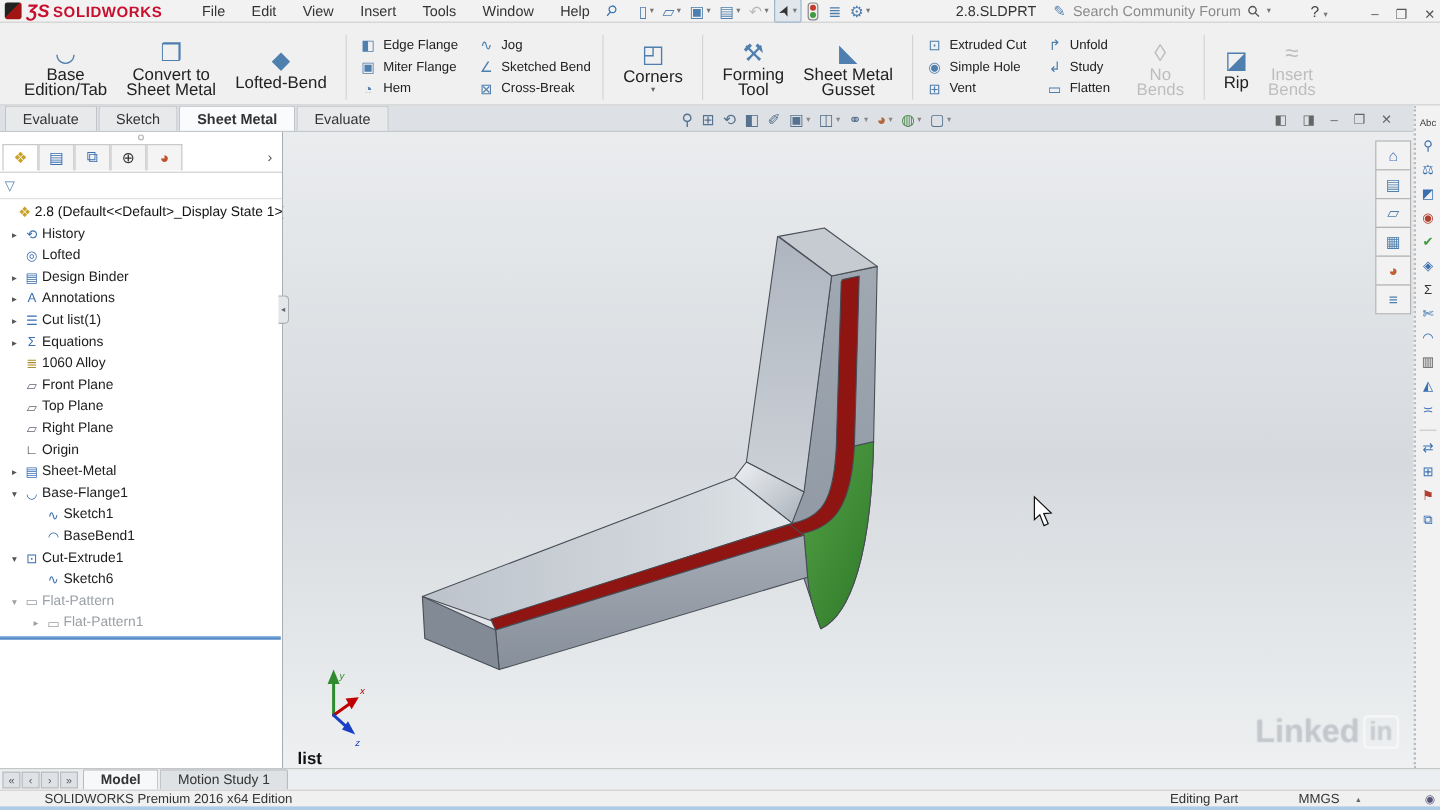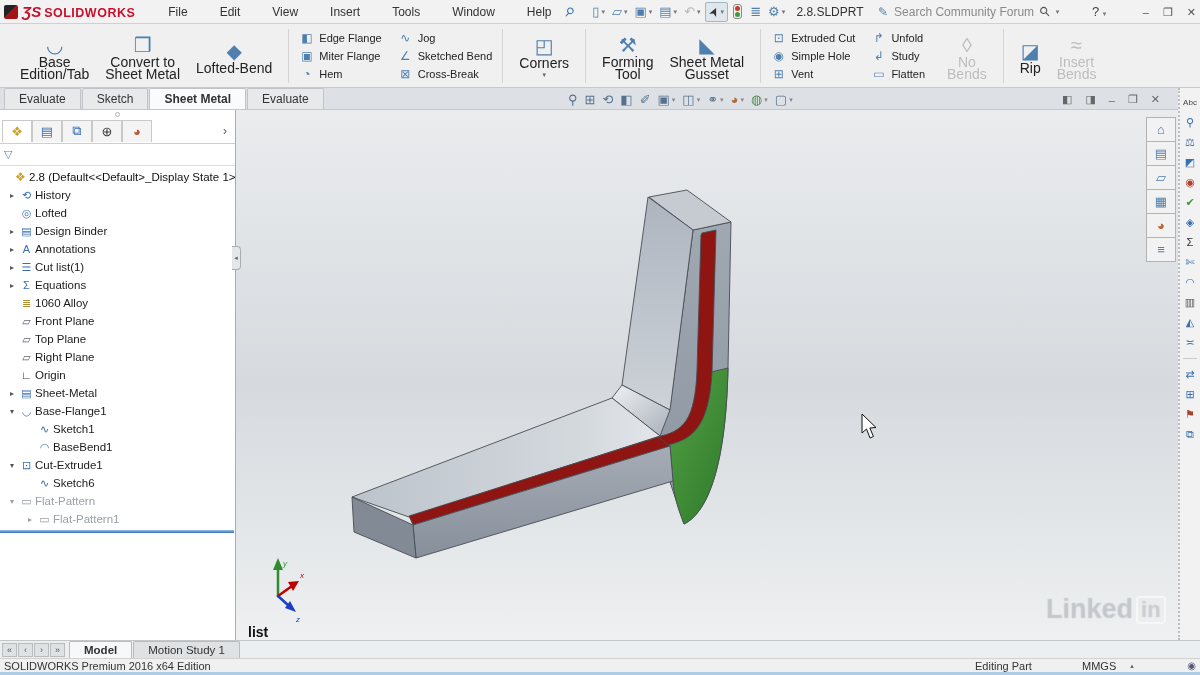--- a/index.html
+++ b/index.html
@@ -1,26 +1,26 @@
 <!DOCTYPE html>
 <html><head>
 <meta charset="utf-8">
 <style>
   * { margin:0; padding:0; box-sizing:border-box; }
   html,body { width:1200px; height:675px; overflow:hidden; }
   body { position:relative; font-family:"Liberation Sans",sans-serif; background:#f0f0f0; color:#222; }
 
   
-  .titlebar { position:absolute; top:0; left:0; right:0; height:24px; background:#f2f2f2;
+  .titlebar { position:absolute; top:0; left:0; right:0; height:19px; background:#f2f2f2;
               border-bottom:1px solid #d0d0d0; display:flex; align-items:center; font-size:12px; }
   .appicon { width:14px; height:14px; margin:0 4px 0 4px; background:linear-gradient(135deg,#222 45%,#a31515 45%); border-radius:2px; }
   .logo { display:flex; align-items:baseline; margin-right:24px; }
   .logo .mark { color:#c8102e; font-weight:bold; font-style:italic; font-size:15px; margin-right:3px; }
   .logo .word { color:#c8102e; font-weight:bold; letter-spacing:.5px; font-size:12.5px; }
-  .menu { display:flex; gap:14px; }
+  .menu { display:flex; gap:4px; }
   .menu .mi { padding:3px 9px; color:#333; cursor:default; }
   .pin { color:#3a78b5; font-size:12px; transform:rotate(40deg); margin:0 10px 0 4px; }
   .qtools { display:flex; align-items:center; gap:1px; margin-left:6px; }
   .qt { display:flex; align-items:center; padding:2px 3px; }
   .qt .g { font-size:13px; color:#4f7fae; }
   .qt.gray .g { color:#b9b9b9; }
   .qt .caret { font-size:7px; color:#777; margin-left:2px; }
   .qt.pressed { background:#dfe6ec; border:1px solid #9fb6c8; border-radius:2px; }
   .sel-arrow { display:inline-block; transform:rotate(-65deg); font-size:12px; color:#333; }
   .traffic { width:9px; height:15px; border:1px solid #888; border-radius:3px; background:#efefef; margin:0 4px;
@@ -124,21 +124,21 @@
   .modeltabs { position:absolute; left:0; right:0; bottom:17px; height:18px; background:#eceff1;
                border-top:1px solid #c6c6c6; display:flex; align-items:flex-end; font-size:11.5px; }
   .navbtns { display:flex; gap:1px; padding:0 4px 1px 2px; }
   .nb { width:15px; height:14px; background:#dfe2e5; border:1px solid #b9bcbf; color:#556;
         font-size:9px; display:flex; align-items:center; justify-content:center; }
   .mtab { padding:2px 14px; border:1px solid #b9bcbf; border-bottom:none; background:#dfe2e5;
           margin-right:1px; border-radius:2px 2px 0 0; color:#333; }
   .mtab.active { background:#f7f8f9; font-weight:bold; }
   .statusbar { position:absolute; left:0; right:0; bottom:3px; height:14px; background:#f0f0f0;
                border-top:1px solid #d2d2d2; font-size:11px; color:#333; display:flex; align-items:center; }
-  .statusbar .edition { padding-left:4px; }
+  .statusbar .edition { padding-left:13px;margin-left:24px; }
   .statusbar .mode { position:absolute; left:975px; }
   .statusbar .units { position:absolute; left:1082px; display:flex; gap:14px; align-items:center; }
   .statusbar .units .caret { font-size:7px; color:#666; }
   .statusbar .eye { position:absolute; right:4px; color:#557; font-size:10px; }
   .bottomedge { position:absolute; left:0; right:0; bottom:0; height:3px; background:#aecbe8; }
 </style>
 </head>
 <body>
 
 <div class="titlebar">

